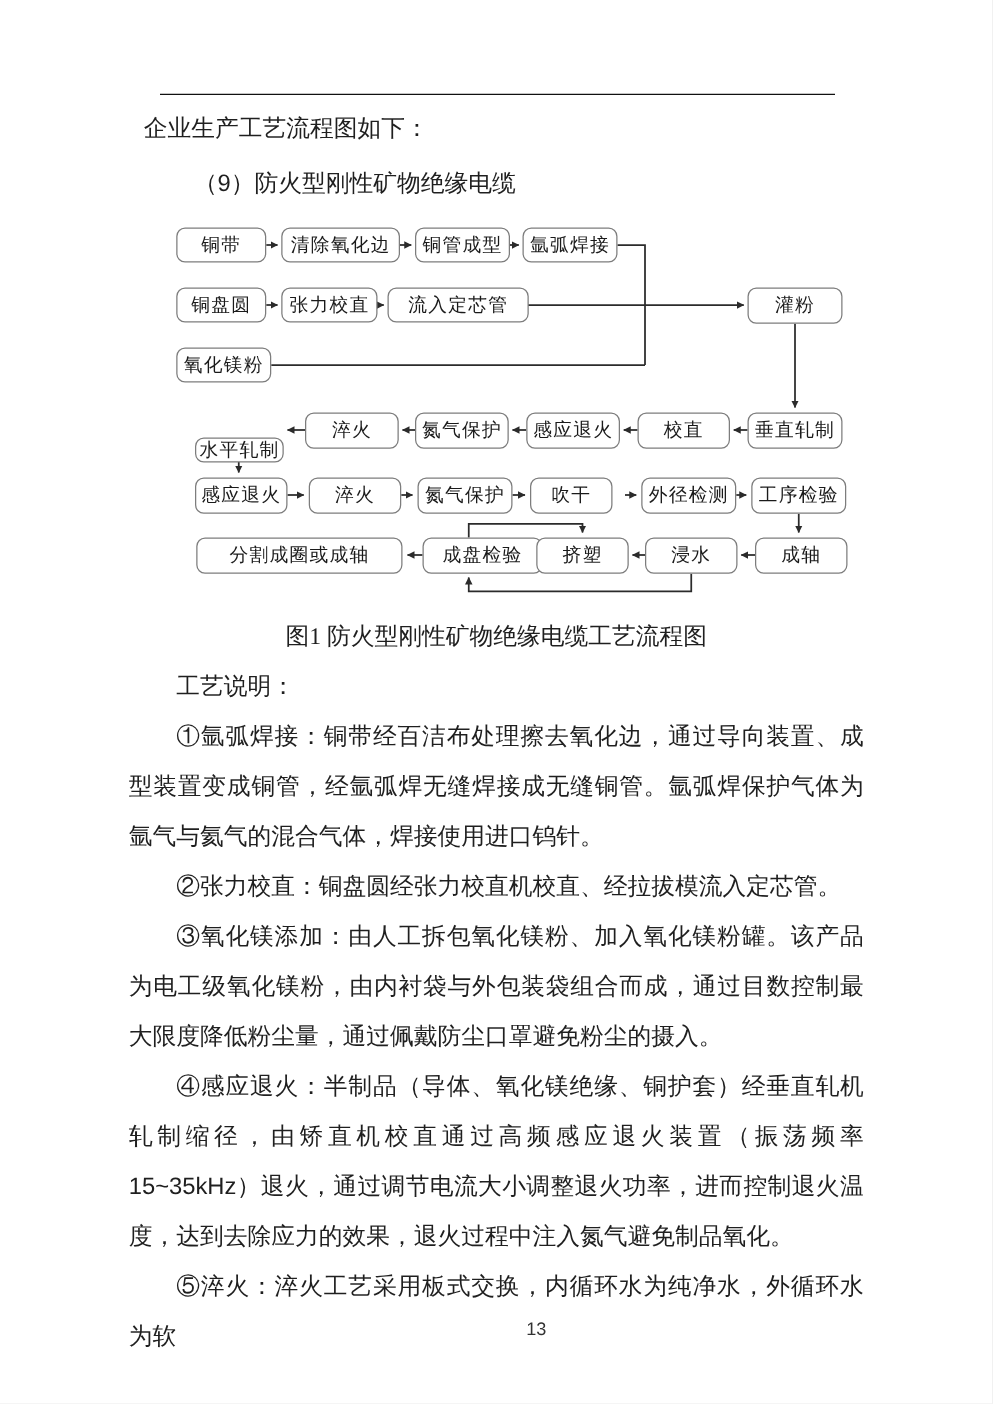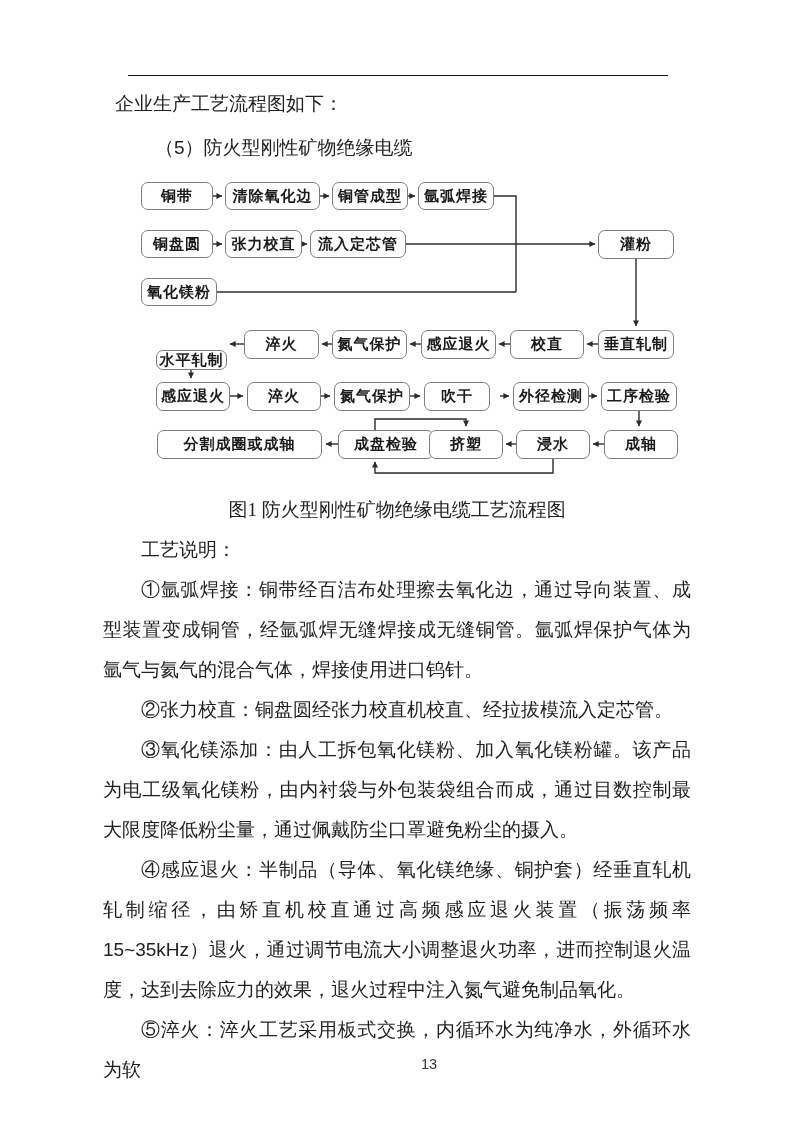--- a/index.html
+++ b/index.html
@@ -18,21 +18,21 @@
   }
   .heading-intro{
     position:absolute;left:103px;top:92px;width:600px;
     font-size:19px;line-height:24px;margin-left:12px;
   }
   .subheading{
     position:absolute;left:103px;top:136px;width:600px;
     font-size:19px;line-height:24px;
     padding-left:52px;box-sizing:border-box;
   }
-  .flowchart{position:absolute;left:0;top:0;width:794px;height:500px;font-weight:bold;}
+  .flowchart{position:absolute;left:0;top:0;width:794px;height:500px;}
   .connector-svg{position:absolute;left:0;top:0;width:794px;height:500px;}
   .fc-box{
     position:absolute;
     box-sizing:border-box;
     border:1.6px solid #7d7d7d;
     border-radius:7px;
     background:#fff;
     display:flex;align-items:center;justify-content:center;
     font-family:"Liberation Serif", serif;
     font-size:15px;color:#1a1a1a;
@@ -52,21 +52,21 @@
   }
 </style>
 </head>
 <body>
 
 <div class="page">
 
   <div class="header-rule"></div>
 
   <div class="heading-intro">企业生产工艺流程图如下：</div>
-  <div class="subheading">（5）防火型刚性矿物绝缘电缆</div>
+  <div class="subheading">（9）防火型刚性矿物绝缘电缆</div>
 
   <div class="flowchart">
     <svg class="connector-svg" viewBox="0 0 794 500">
       <defs>
         <marker id="arw" markerWidth="8" markerHeight="8" refX="5.6" refY="3" orient="auto" markerUnits="userSpaceOnUse">
           <path d="M0,0 L6,3 L0,6 Z" fill="#2b2b2b"></path>
         </marker>
       </defs>
       <g stroke="#2b2b2b" stroke-width="1.4" fill="none">
 
@@ -110,21 +110,21 @@
       </g>
     </svg>
 
     <div class="fc-box" style="left:141px;top:182px;width:72px;height:28px">铜带</div>
     <div class="fc-box" style="left:225px;top:182px;width:95px;height:28px">清除氧化边</div>
     <div class="fc-box" style="left:332px;top:182px;width:76px;height:28px">铜管成型</div>
     <div class="fc-box" style="left:418px;top:182px;width:76px;height:28px">氩弧焊接</div>
 
     <div class="fc-box" style="left:141px;top:230px;width:72px;height:28px">铜盘圆</div>
     <div class="fc-box" style="left:225px;top:230px;width:77px;height:28px">张力校直</div>
-    <div class="fc-box" style="left:310px;top:230px;width:96px;height:28px">流入定芯管</div>
+    <div class="fc-box" style="left:310px;top:230px;width:113px;height:28px">流入定芯管</div>
     <div class="fc-box" style="left:598px;top:230px;width:76px;height:29px">灌粉</div>
 
     <div class="fc-box" style="left:141px;top:278px;width:76px;height:28px">氧化镁粉</div>
 
     <div class="fc-box" style="left:156px;top:350px;width:71px;height:20px">水平轧制</div>
     <div class="fc-box" style="left:244px;top:330px;width:75px;height:29px">淬火</div>
     <div class="fc-box" style="left:332px;top:330px;width:75px;height:29px">氮气保护</div>
     <div class="fc-box" style="left:421px;top:330px;width:75px;height:29px">感应退火</div>
     <div class="fc-box" style="left:510px;top:330px;width:74px;height:29px">校直</div>
     <div class="fc-box" style="left:598px;top:330px;width:76px;height:29px">垂直轧制</div>

